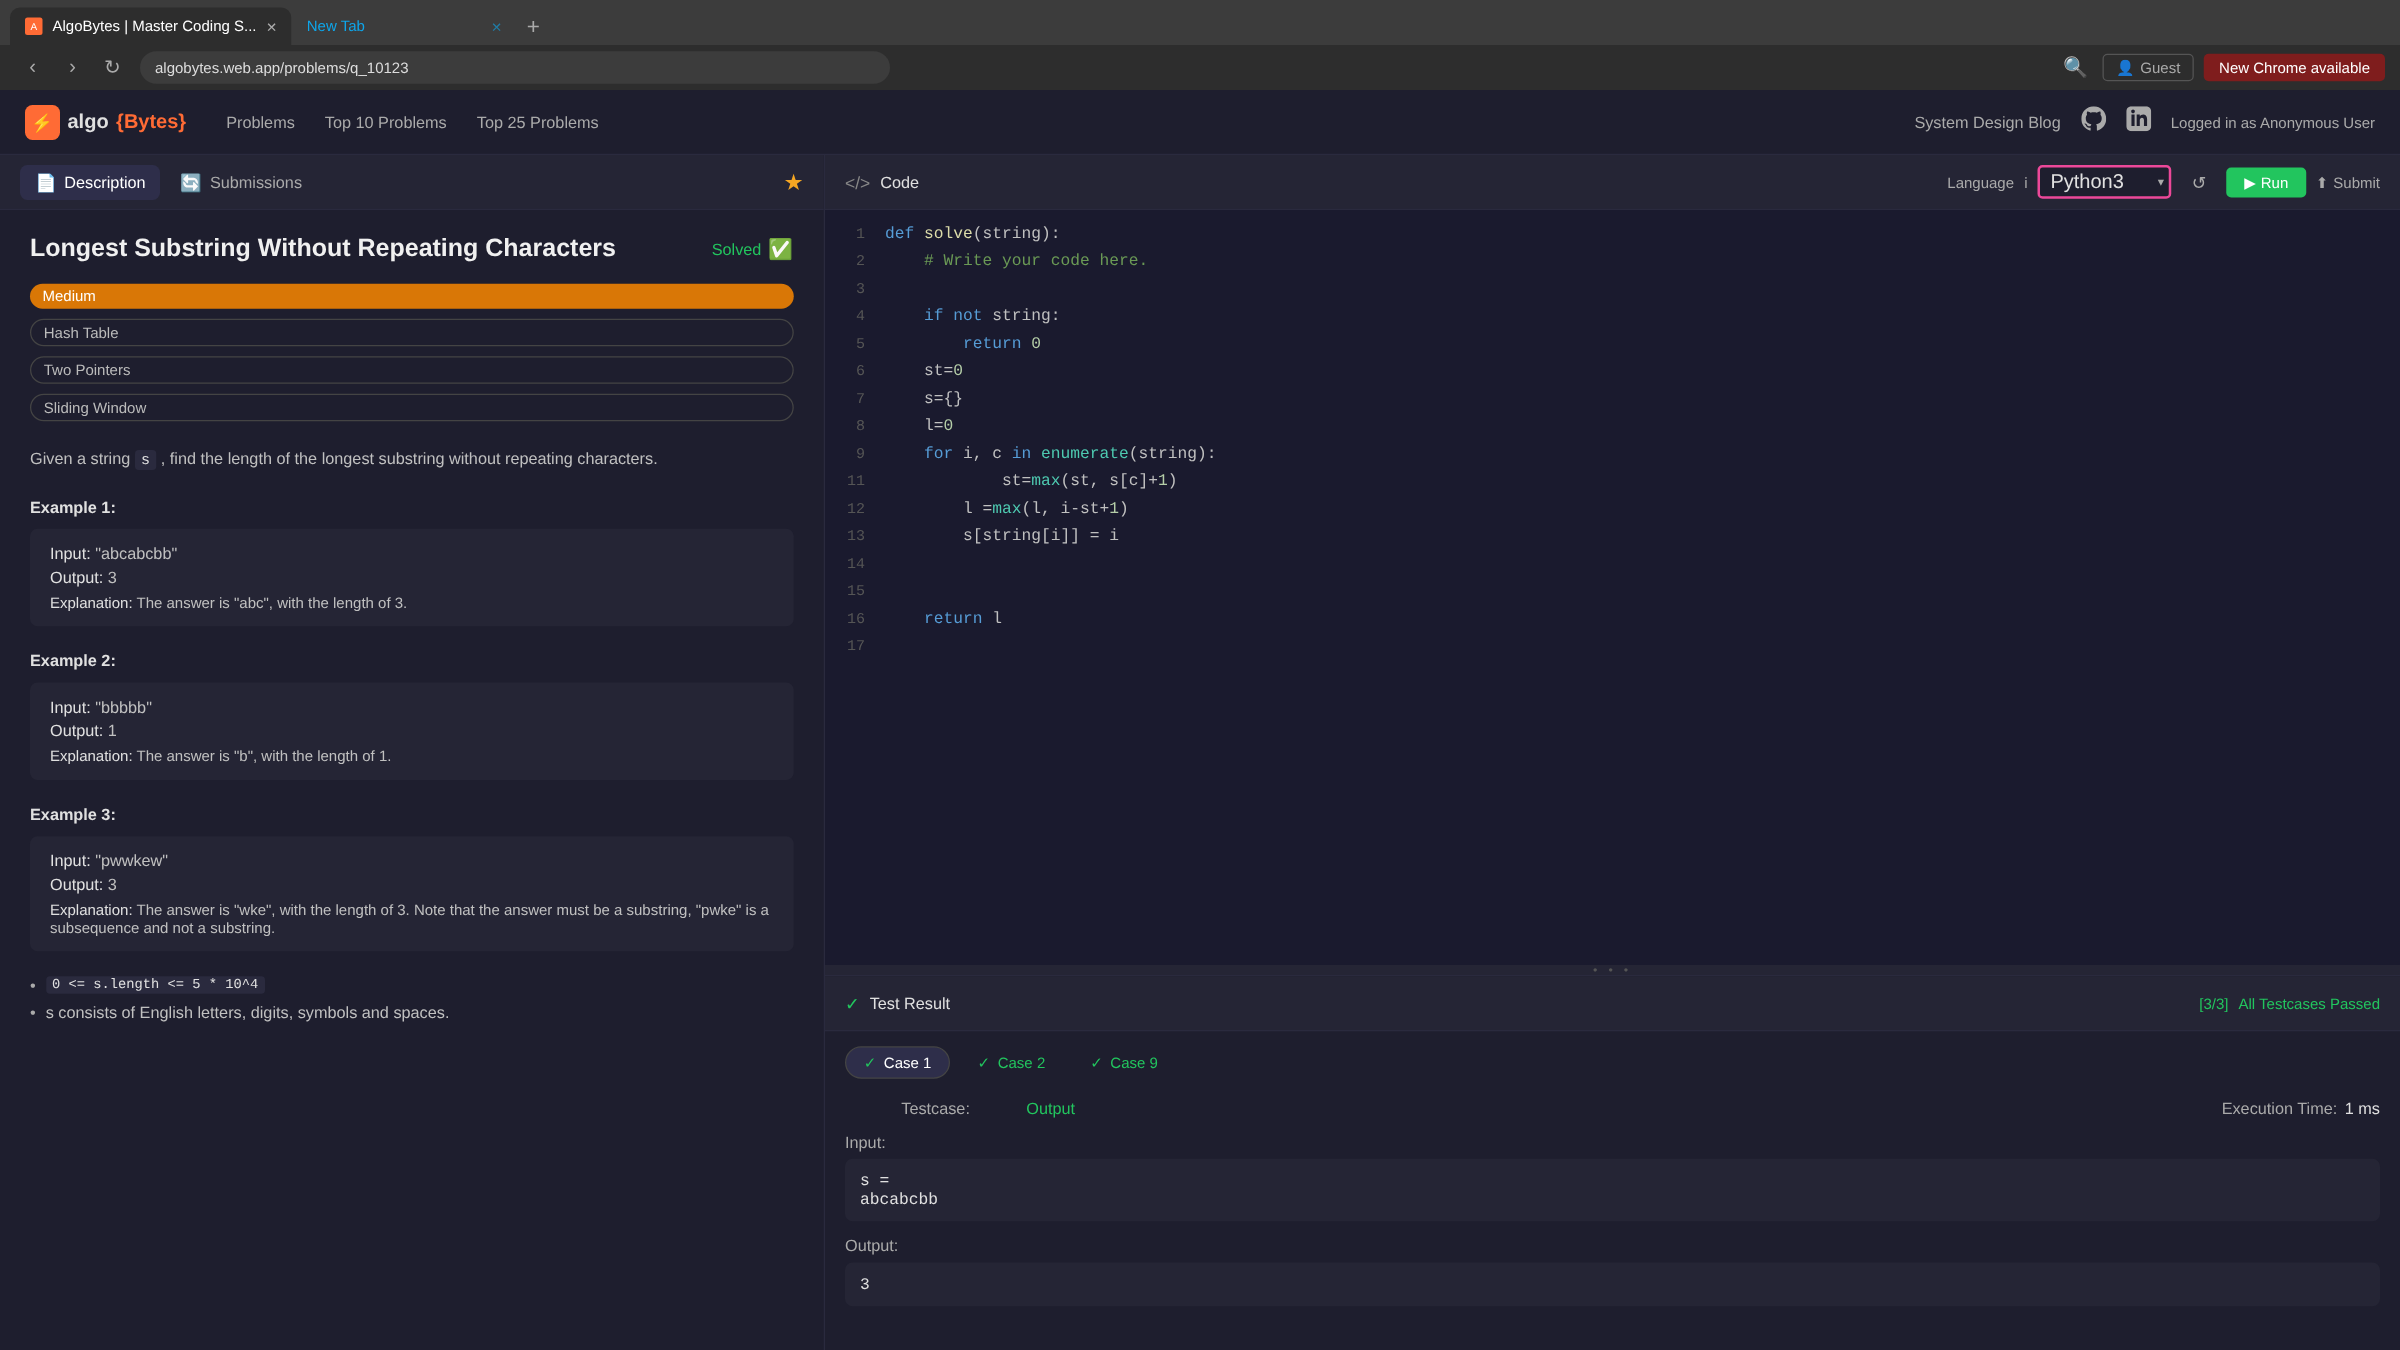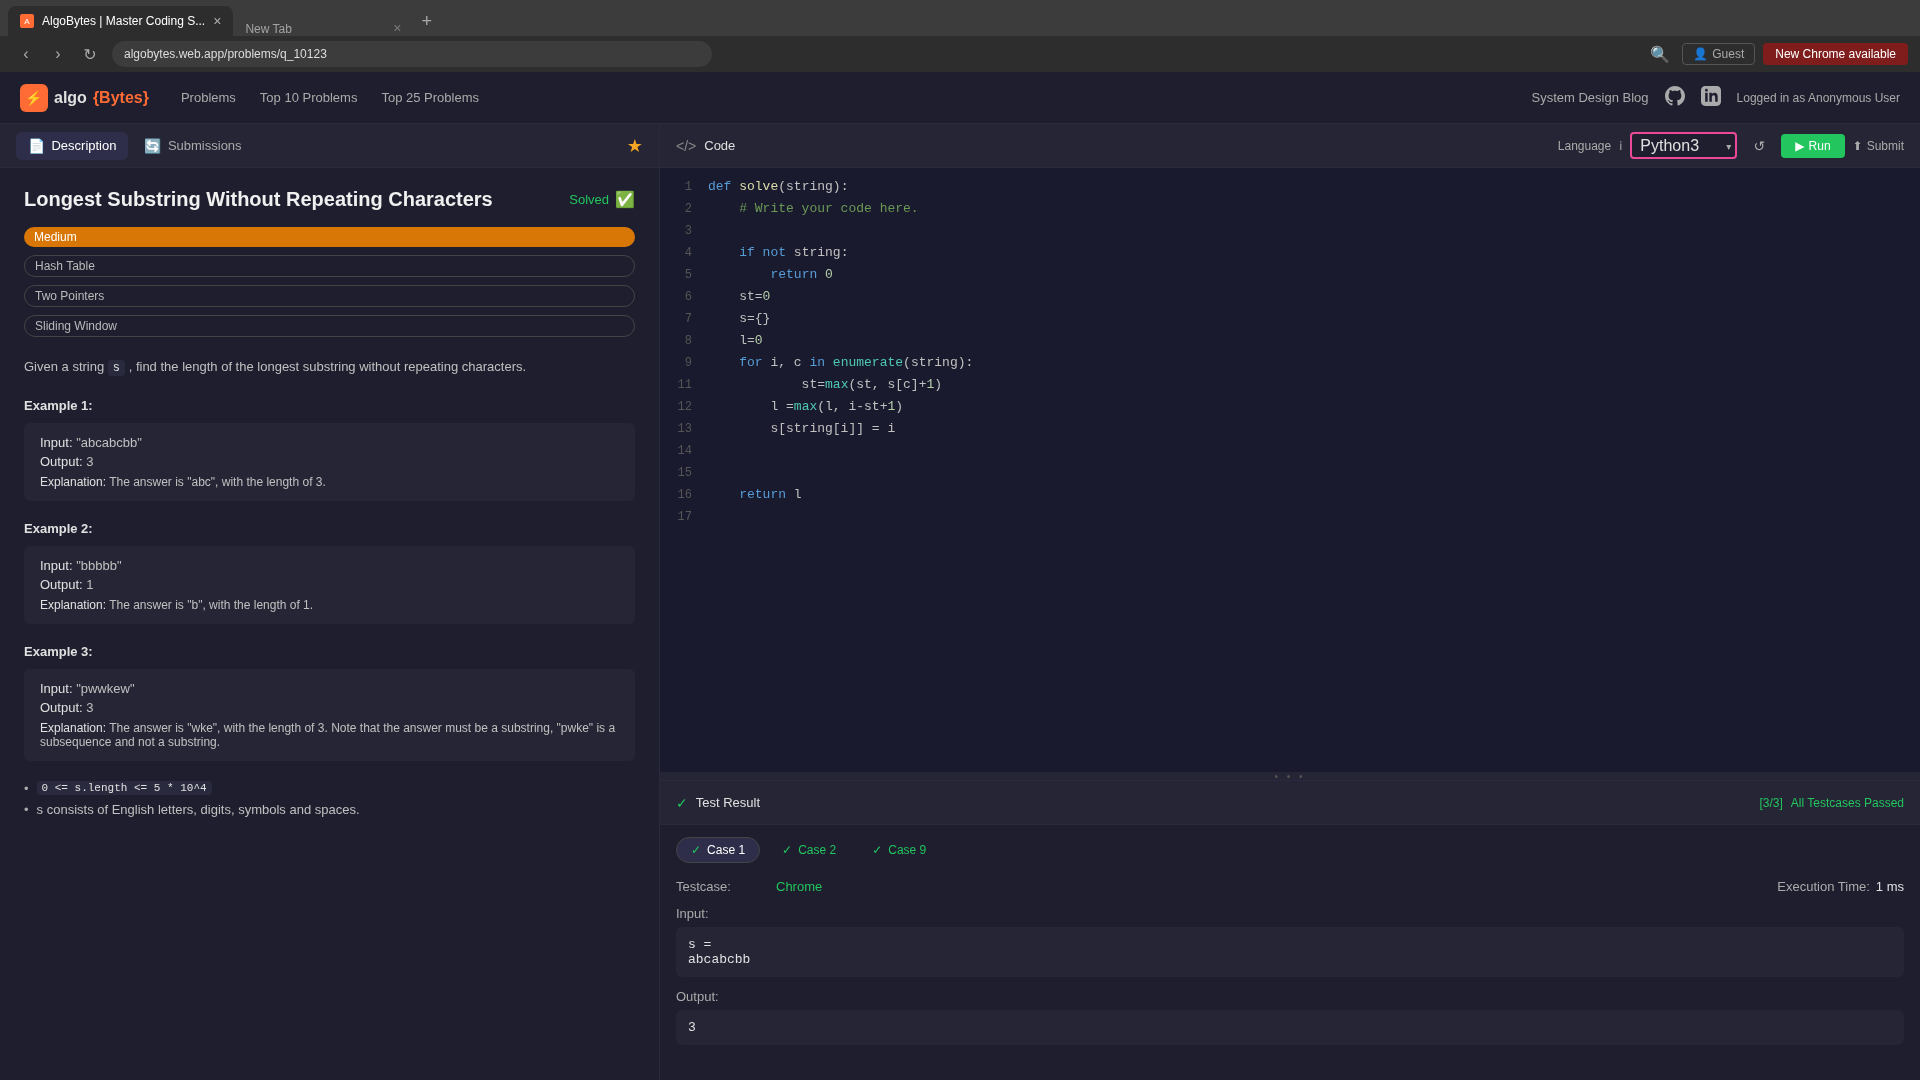--- a/index.html
+++ b/index.html
@@ -3,21 +3,21 @@
   <meta charset="utf-8">
   <style>
     * { margin: 0; padding: 0; box-sizing: border-box; }
     body { font-family: -apple-system, BlinkMacSystemFont, 'Segoe UI', sans-serif; background: #1a1a2e; color: #e0e0e0; font-size: 13px; width: 1920px; height: 1080px; overflow: hidden; }
 
     
     .browser-chrome { background: #2d2d2d; height: 72px; display: flex; flex-direction: column; }
     .tab-bar { background: #3c3c3c; height: 36px; display: flex; align-items: flex-end; padding: 0 8px; }
     .tab { height: 30px; display: flex; align-items: center; gap: 8px; padding: 0 12px; border-radius: 8px 8px 0 0; font-size: 12px; min-width: 180px; }
     .tab.active { background: #2d2d2d; color: #fff; }
-    .tab.inactive { background: transparent; color: #a3a3a3; align-items: flex-end; }
+    .tab.inactive { background: transparent; color: #0ea5e9; }
     .tab-favicon { width: 14px; height: 14px; background: #ff6b35; border-radius: 2px; display: flex; align-items: center; justify-content: center; font-size: 8px; color: #fff; }
     .tab-close { margin-left: auto; opacity: 0.6; font-size: 14px; }
     .new-tab-btn { background: transparent; border: none; color: #aaa; font-size: 18px; cursor: pointer; padding: 0 8px; height: 30px; display: flex; align-items: center; }
     .address-bar { height: 36px; display: flex; align-items: center; gap: 8px; padding: 0 12px; }
     .nav-buttons { display: flex; gap: 4px; }
     .nav-btn { background: transparent; border: none; color: #aaa; font-size: 16px; cursor: pointer; width: 28px; height: 28px; display: flex; align-items: center; justify-content: center; border-radius: 50%; }
     .url-bar { flex: 1; background: #3c3c3c; border: none; border-radius: 20px; height: 26px; padding: 0 12px; color: #ddd; font-size: 12px; max-width: 600px; }
     .browser-actions { margin-left: auto; display: flex; align-items: center; gap: 8px; }
     .guest-btn { background: transparent; border: 1px solid #555; border-radius: 4px; color: #aaa; padding: 3px 10px; font-size: 12px; cursor: pointer; display: flex; align-items: center; gap: 4px; }
     .chrome-update-btn { background: #7f1d1d; color: white; border: none; border-radius: 4px; padding: 4px 12px; font-size: 12px; cursor: pointer; }
@@ -125,21 +125,21 @@
     .test-score { margin-left: auto; color: #22c55e; font-size: 12px; }
     .all-passed { color: #22c55e; font-size: 12px; }
 
     .test-content { flex: 1; overflow-y: auto; padding: 12px 16px; }
     .test-cases-tabs { display: flex; gap: 8px; margin-bottom: 16px; }
     .test-case-tab { display: flex; align-items: center; gap: 6px; padding: 5px 14px; border-radius: 20px; font-size: 12px; cursor: pointer; }
     .test-case-tab.active { background: #2e2e4a; color: #fff; border: 1px solid #444; }
     .test-case-tab.passed { color: #22c55e; }
     .test-case-check { color: #22c55e; font-size: 12px; }
 
-    .test-result-row { display: flex; align-items: flex-end; margin-bottom: 12px; }
+    .test-result-row { display: flex; align-items: flex-end; margin-bottom: 12px; margin-left: 45px; }
     .test-result-label { color: #aaa; font-size: 13px; min-width: 100px; }
     .test-result-value { color: #22c55e; font-size: 13px; font-weight: 500; }
     .execution-time-label { margin-left: auto; color: #aaa; font-size: 13px; }
     .execution-time-value { color: #e0e0e0; font-size: 13px; margin-left: 6px; }
 
     .test-io-section { margin-bottom: 12px; }
     .test-io-label { color: #aaa; font-size: 13px; margin-bottom: 6px; }
     .test-io-box { background: #252535; border-radius: 6px; padding: 10px 12px; font-family: 'Courier New', monospace; font-size: 13px; color: #e0e0e0; }
   </style>
 </head>
@@ -429,21 +429,21 @@
               <span>Case 2</span>
             </div>
             <div class="test-case-tab passed">
               <span class="test-case-check">✓</span>
               <span>Case 9</span>
             </div>
           </div>
 
           <div class="test-result-row">
             <span class="test-result-label">Testcase:</span>
-            <span class="test-result-value">Chrome</span>
+            <span class="test-result-value">Output</span>
             <span class="execution-time-label">Execution Time:</span>
             <span class="execution-time-value">1 ms</span>
           </div>
 
           <div class="test-io-section">
             <p class="test-io-label">Input:</p>
             <div class="test-io-box">
               <div>s =</div>
               <div>abcabcbb</div>
             </div>

